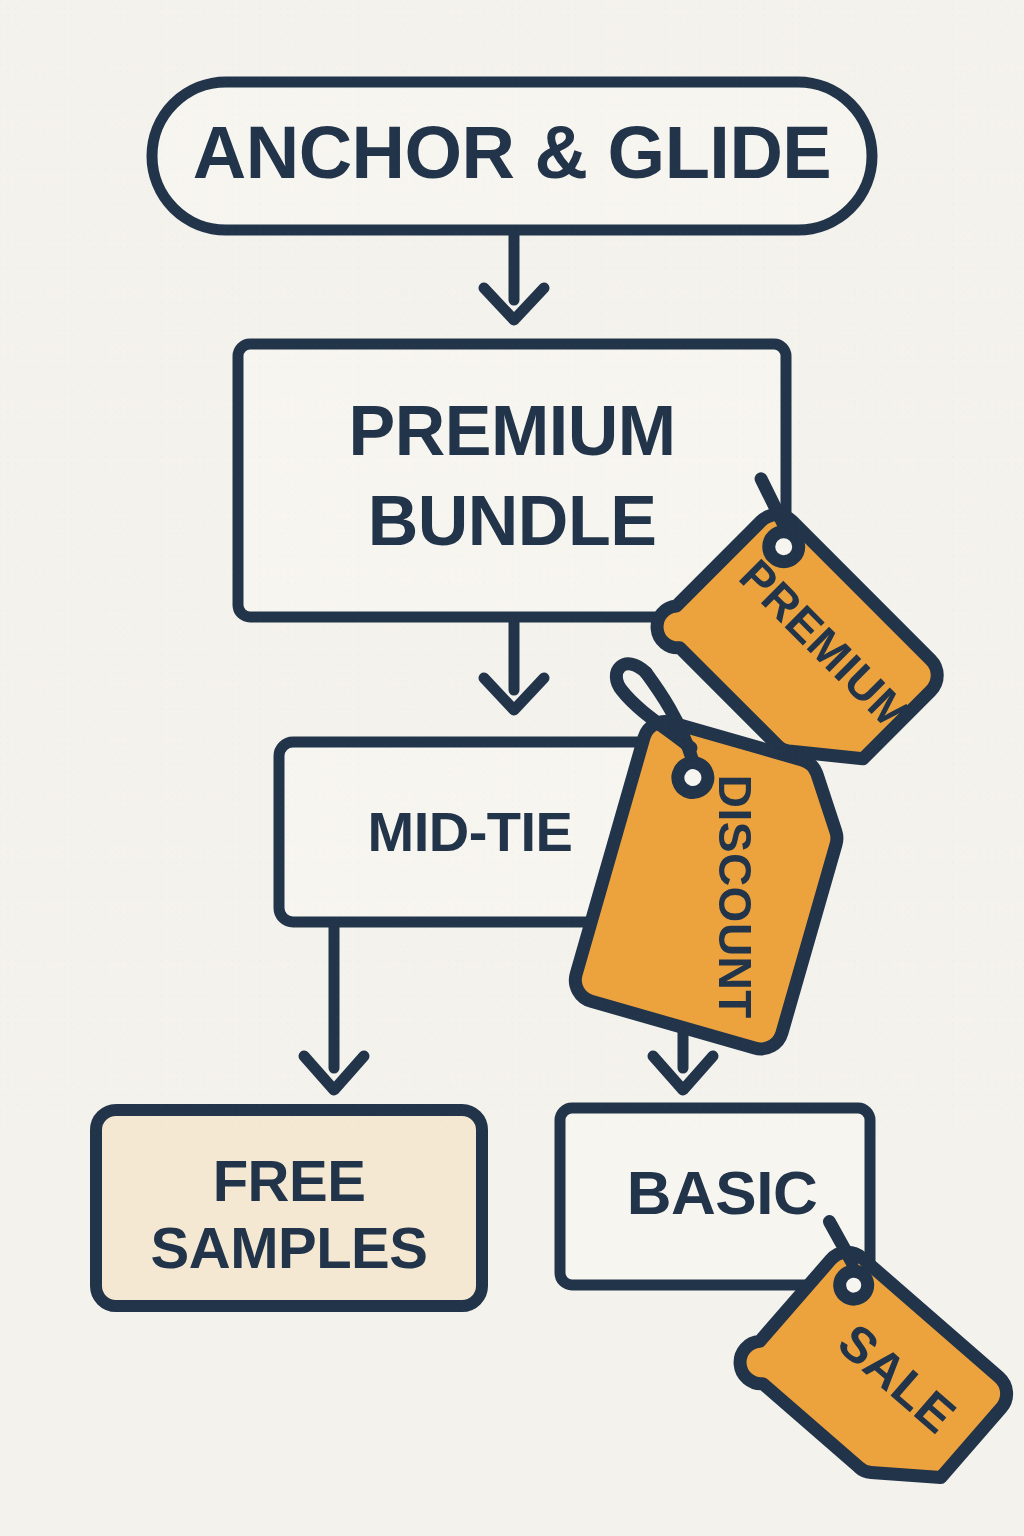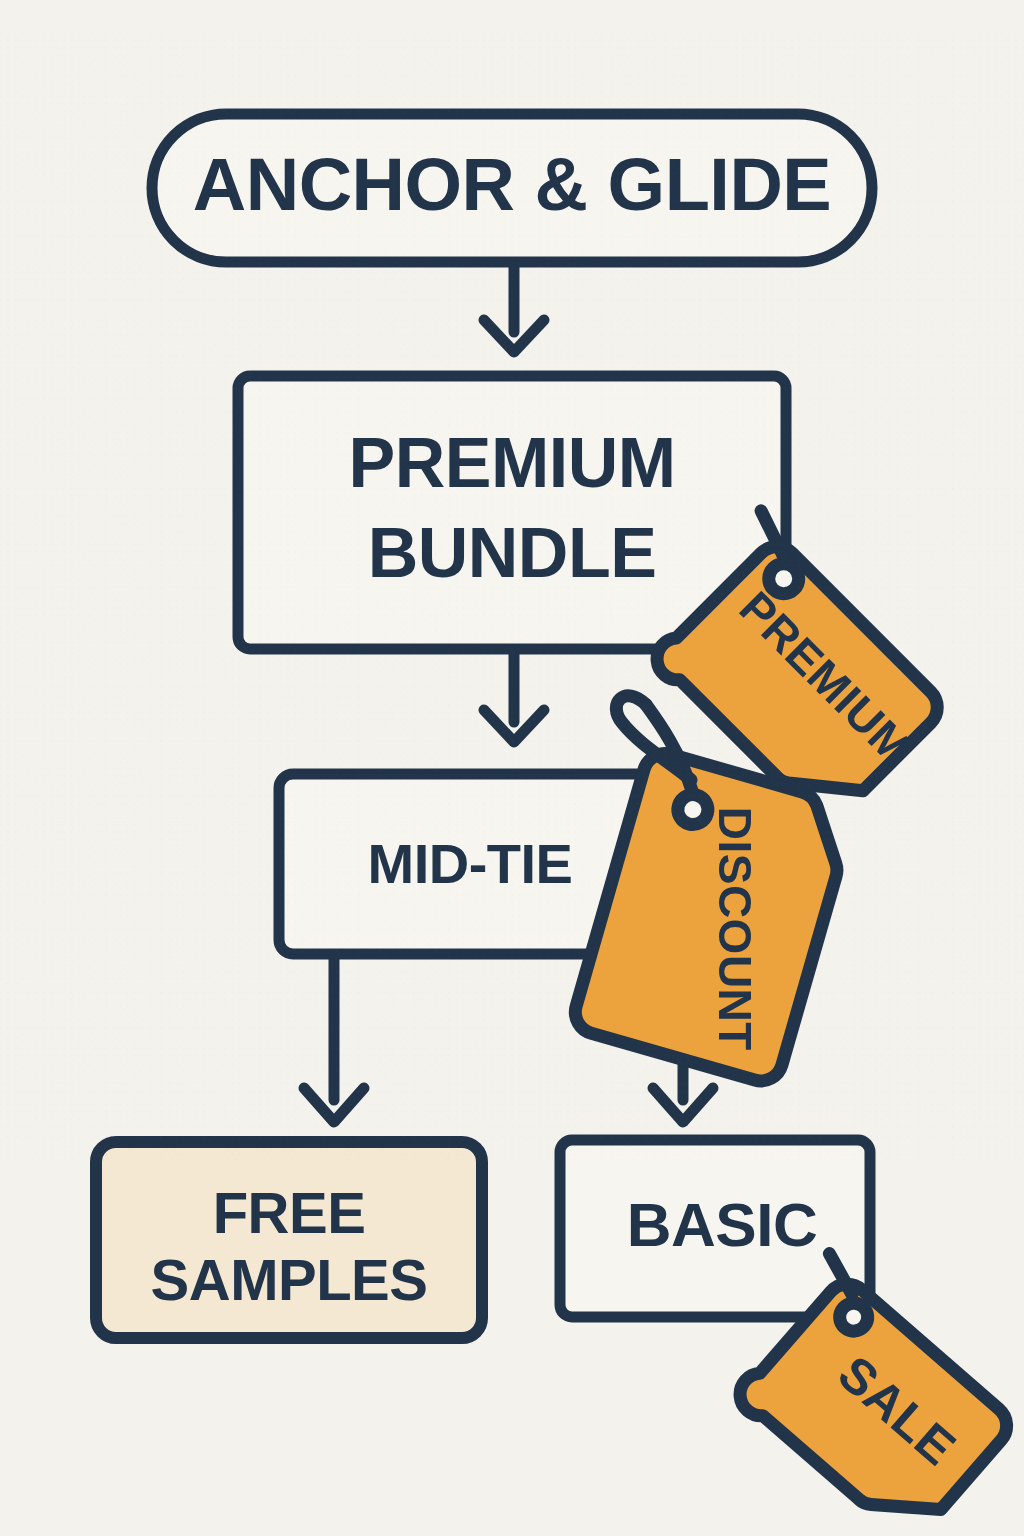--- a/index.html
+++ b/index.html
@@ -3,21 +3,21 @@
 <meta charset="utf-8">
 <style>
   html,body{margin:0;padding:0;}
   body{
     width:1024px;height:1536px;
     background:#f4f2ec;
     font-family:"Liberation Sans", sans-serif;
     overflow:hidden;
     position:relative;
   }
-  #stage{position:absolute;inset:0;width:1024px;height:1131px;margin-top:32px;}
+  #stage{position:absolute;inset:0;width:1024px;height:1131px;}
   svg{display:block;width:1024px;height:1536px;}
 
   .node-text{
     font-family:"Liberation Sans", sans-serif;
     font-weight:bold;
     fill:#22344a;
     text-anchor:middle;
     dominant-baseline:middle;
     letter-spacing:-0.5px;
   }

